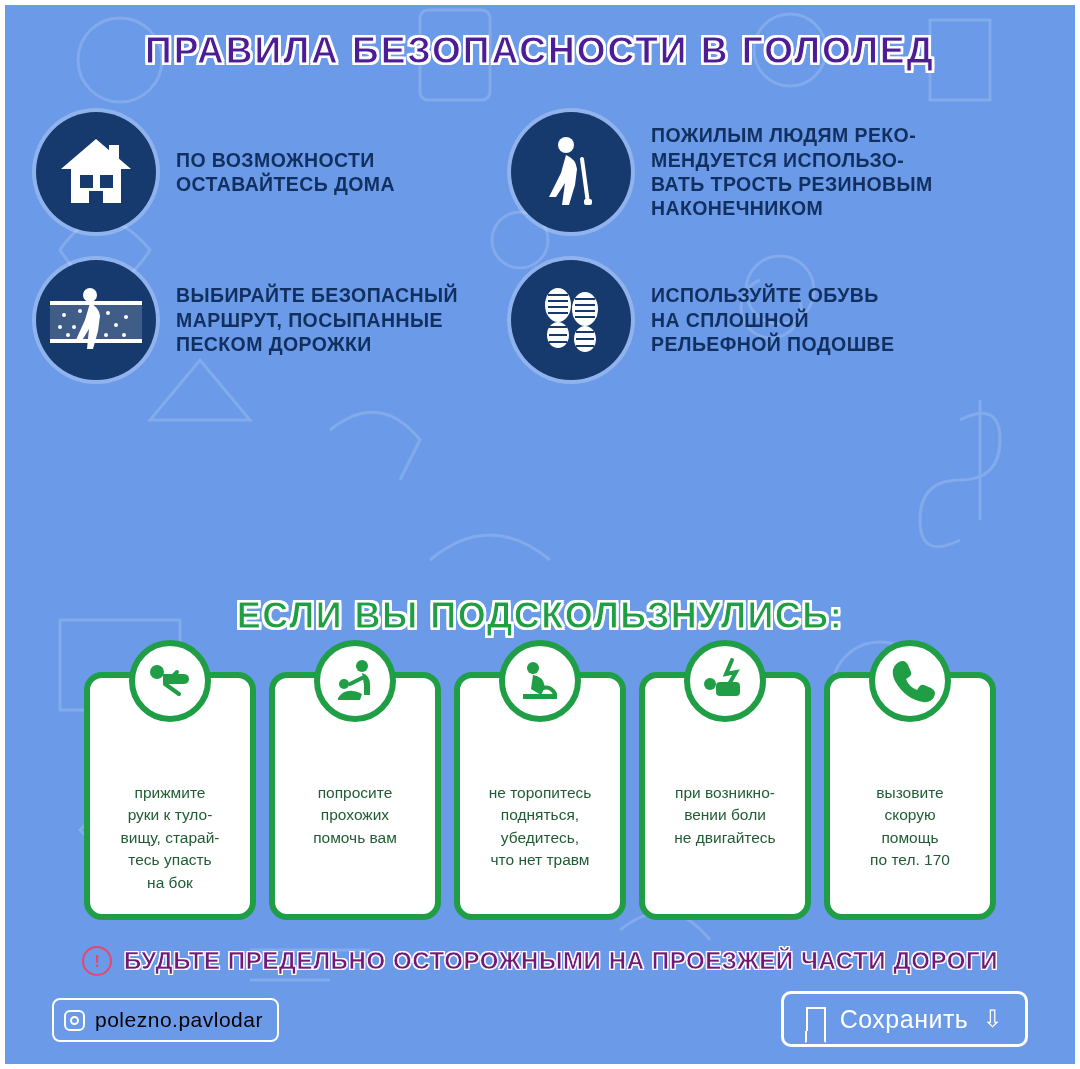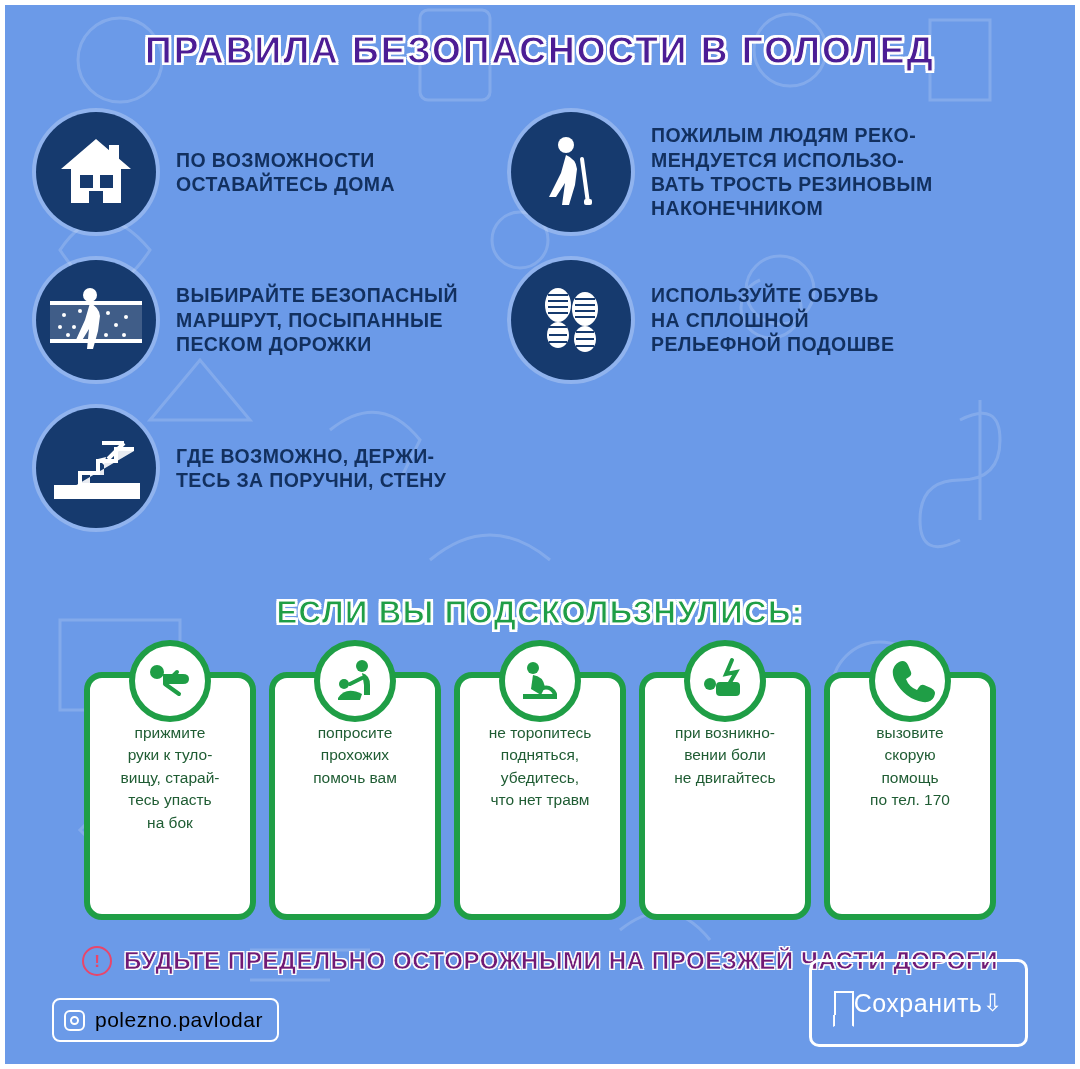--- a/index.html
+++ b/index.html
@@ -91,21 +91,21 @@
     text-transform: uppercase;
   }
 
   
   .subtitle {
     position: absolute;
     top: 595px;
     left: 0;
     width: 1080px;
     text-align: center;
-    font-size: 31px;
+    font-size: 36px;
     font-weight: bold;
     letter-spacing: 1.5px;
     color: #1f9e46;
     -webkit-text-stroke: 1px #ffffff;
     text-shadow:
       2px 0 0 #fff, -2px 0 0 #fff, 0 2px 0 #fff, 0 -2px 0 #fff,
       2px 2px 0 #fff, -2px -2px 0 #fff, 2px -2px 0 #fff, -2px 2px 0 #fff;
     z-index: 5;
   }
   .steps {
@@ -138,21 +138,21 @@
     height: 82px;
     border-radius: 50%;
     background: #ffffff;
     border: 6px solid #1f9e46;
     box-sizing: border-box;
     display: flex;
     align-items: center;
     justify-content: center;
   }
   .step-text {
-    margin-top: 44px;
+    margin-top: 104px;
     padding: 0 8px;
     text-align: center;
     color: #1f5c33;
     font-size: 15.5px;
     line-height: 1.45;
     font-weight: normal;
     white-space: pre-line;
   }
 
   
@@ -223,25 +223,26 @@
     margin: -4.5px 0 0 -4.5px;
     border: 2.2px solid #ffffff;
     border-radius: 50%;
     box-sizing: border-box;
   }
   .save-btn {
     position: absolute;
     right: 52px;
     bottom: 22px;
     height: 50px;
-    padding: 16px 22px;
+    padding: 0 22px;
     border: 3px solid #ffffff;
     border-radius: 10px;
     display: flex;
     align-items: center;
+    gap: 14px;
     color: #ffffff;
     font-size: 25px;
     letter-spacing: 0.5px;
     z-index: 6;
   }
   .bookmark-icon {
     width: 20px;
     height: 24px;
     border: 2.6px solid #ffffff;
     border-bottom: none;
@@ -365,33 +366,20 @@
             <path d="M47 22 h20 M47 28 h20 M47 34 h20 M47 40 h20 M48 55 h18 M48 62 h18 M48 69 h18"></path>
           </g>
         </svg>
       </div>
       <div class="rule-text" style="white-space:pre-line">ИСПОЛЬЗУЙТЕ ОБУВЬ
 НА СПЛОШНОЙ
 РЕЛЬЕФНОЙ ПОДОШВЕ</div>
     </div>
 
 
-    <div class="rule">
-      <div class="rule-badge">
-        <svg width="100" height="86" viewBox="0 0 100 86">
-          <path d="M10 72 h82 v-12 H34 v-12 H52 v-12 H70 v-12 H88" fill="none" stroke="#ffffff" stroke-width="4"></path>
-          <path d="M10 72 h20 v-10 h14 v-12 h14 v-12 h14 v-12 h16" fill="#ffffff" opacity="0.9"></path>
-          <rect x="8" y="60" width="84" height="14" fill="#ffffff"></rect>
-          <path d="M56 18 l22 0 M78 18 l-16 16" stroke="#ffffff" stroke-width="4" fill="none"></path>
-          <path d="M60 32 l-8 2 l6 6z" fill="#ffffff"></path>
-        </svg>
-      </div>
-      <div class="rule-text" style="white-space:pre-line">ГДЕ ВОЗМОЖНО, ДЕРЖИ-
-ТЕСЬ ЗА ПОРУЧНИ, СТЕНУ</div>
-    </div>
 
   </div>
 
   <div class="subtitle">ЕСЛИ ВЫ ПОДСКОЛЬЗНУЛИСЬ:</div>
 
   <div class="steps">
 
     <div class="step">
       <div class="step-circle">
         <svg width="54" height="54" viewBox="0 0 54 54">

